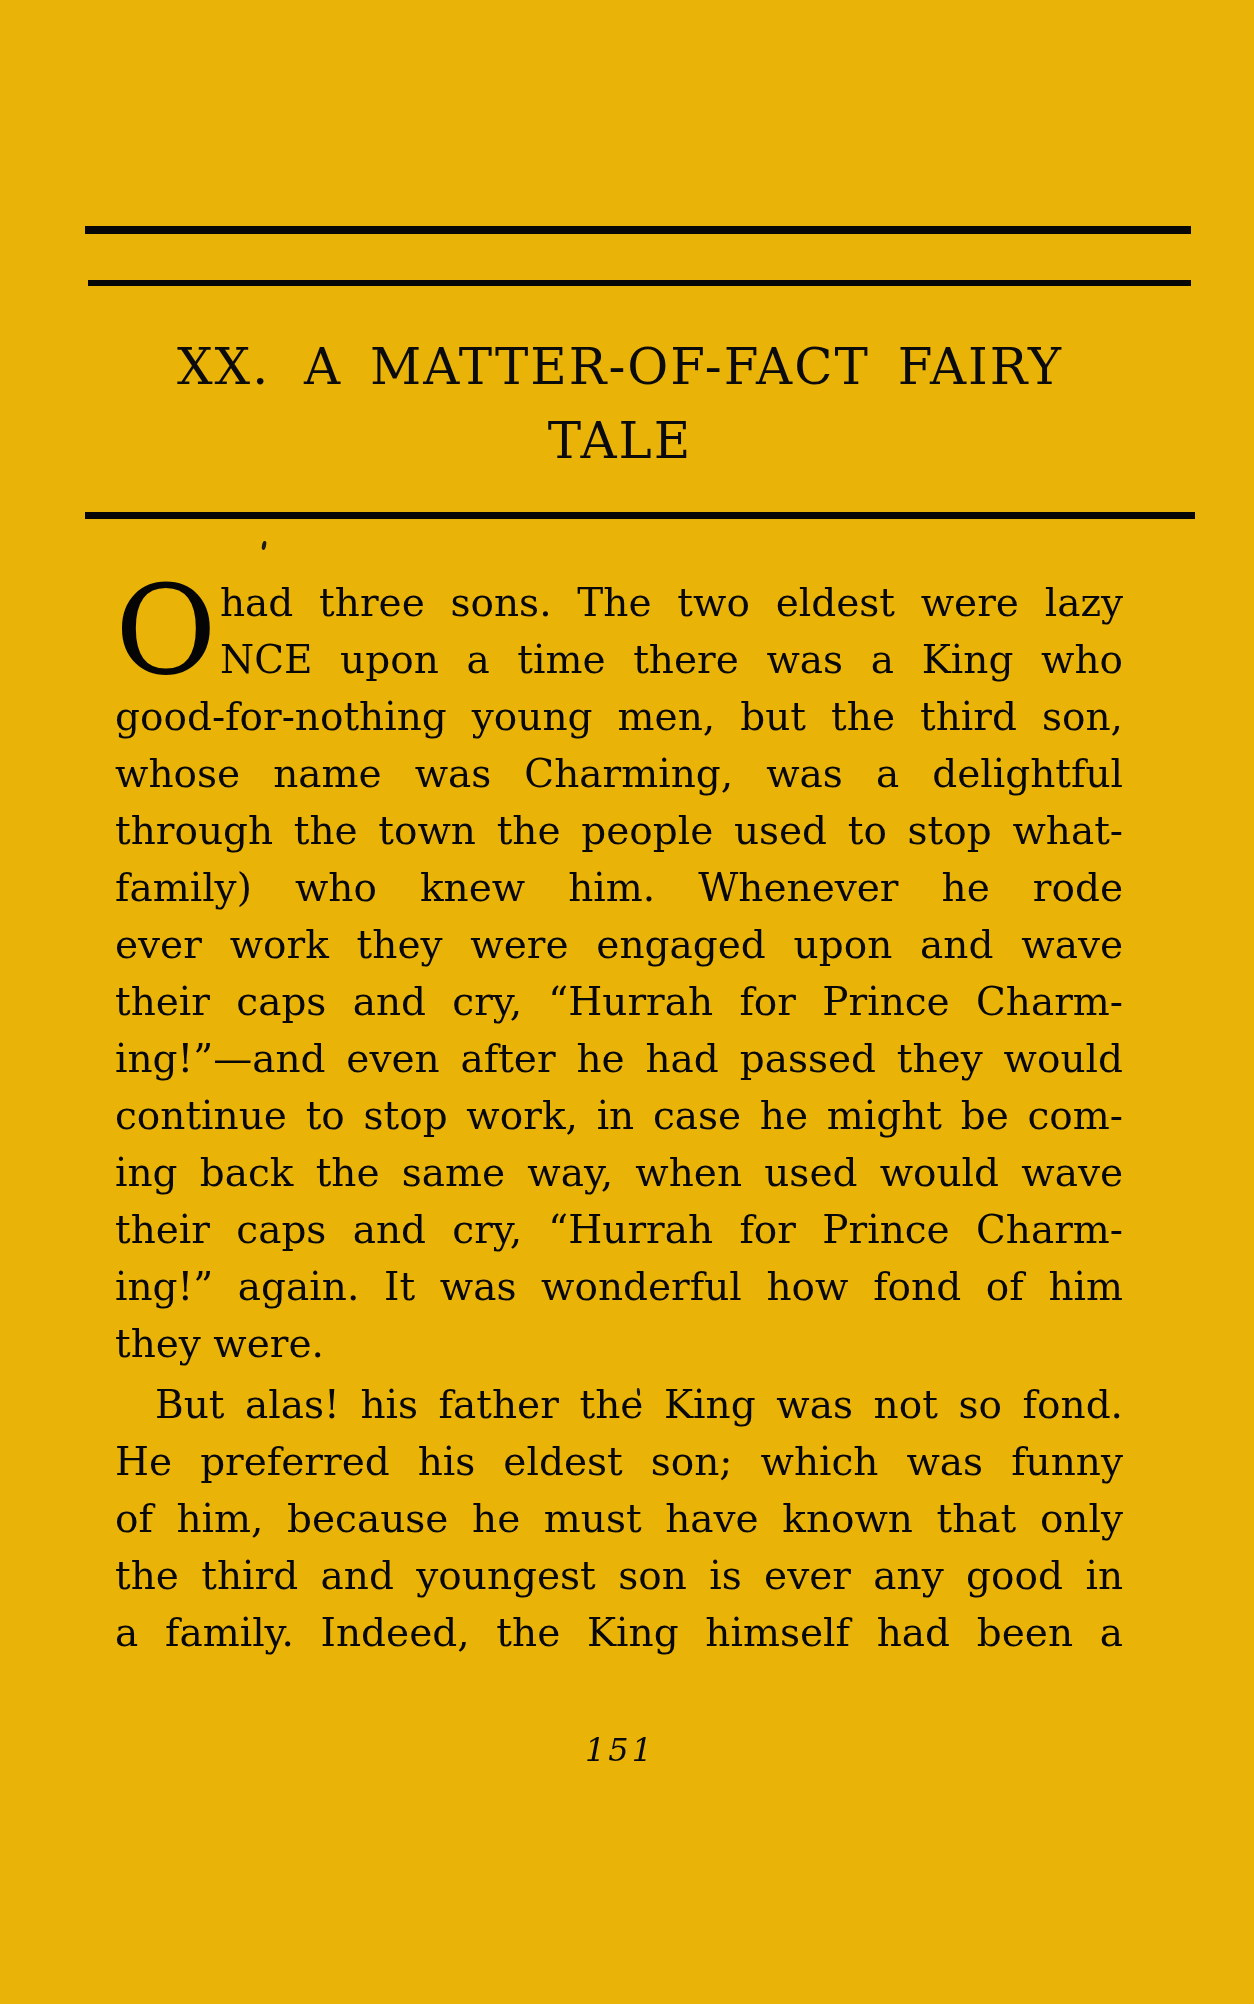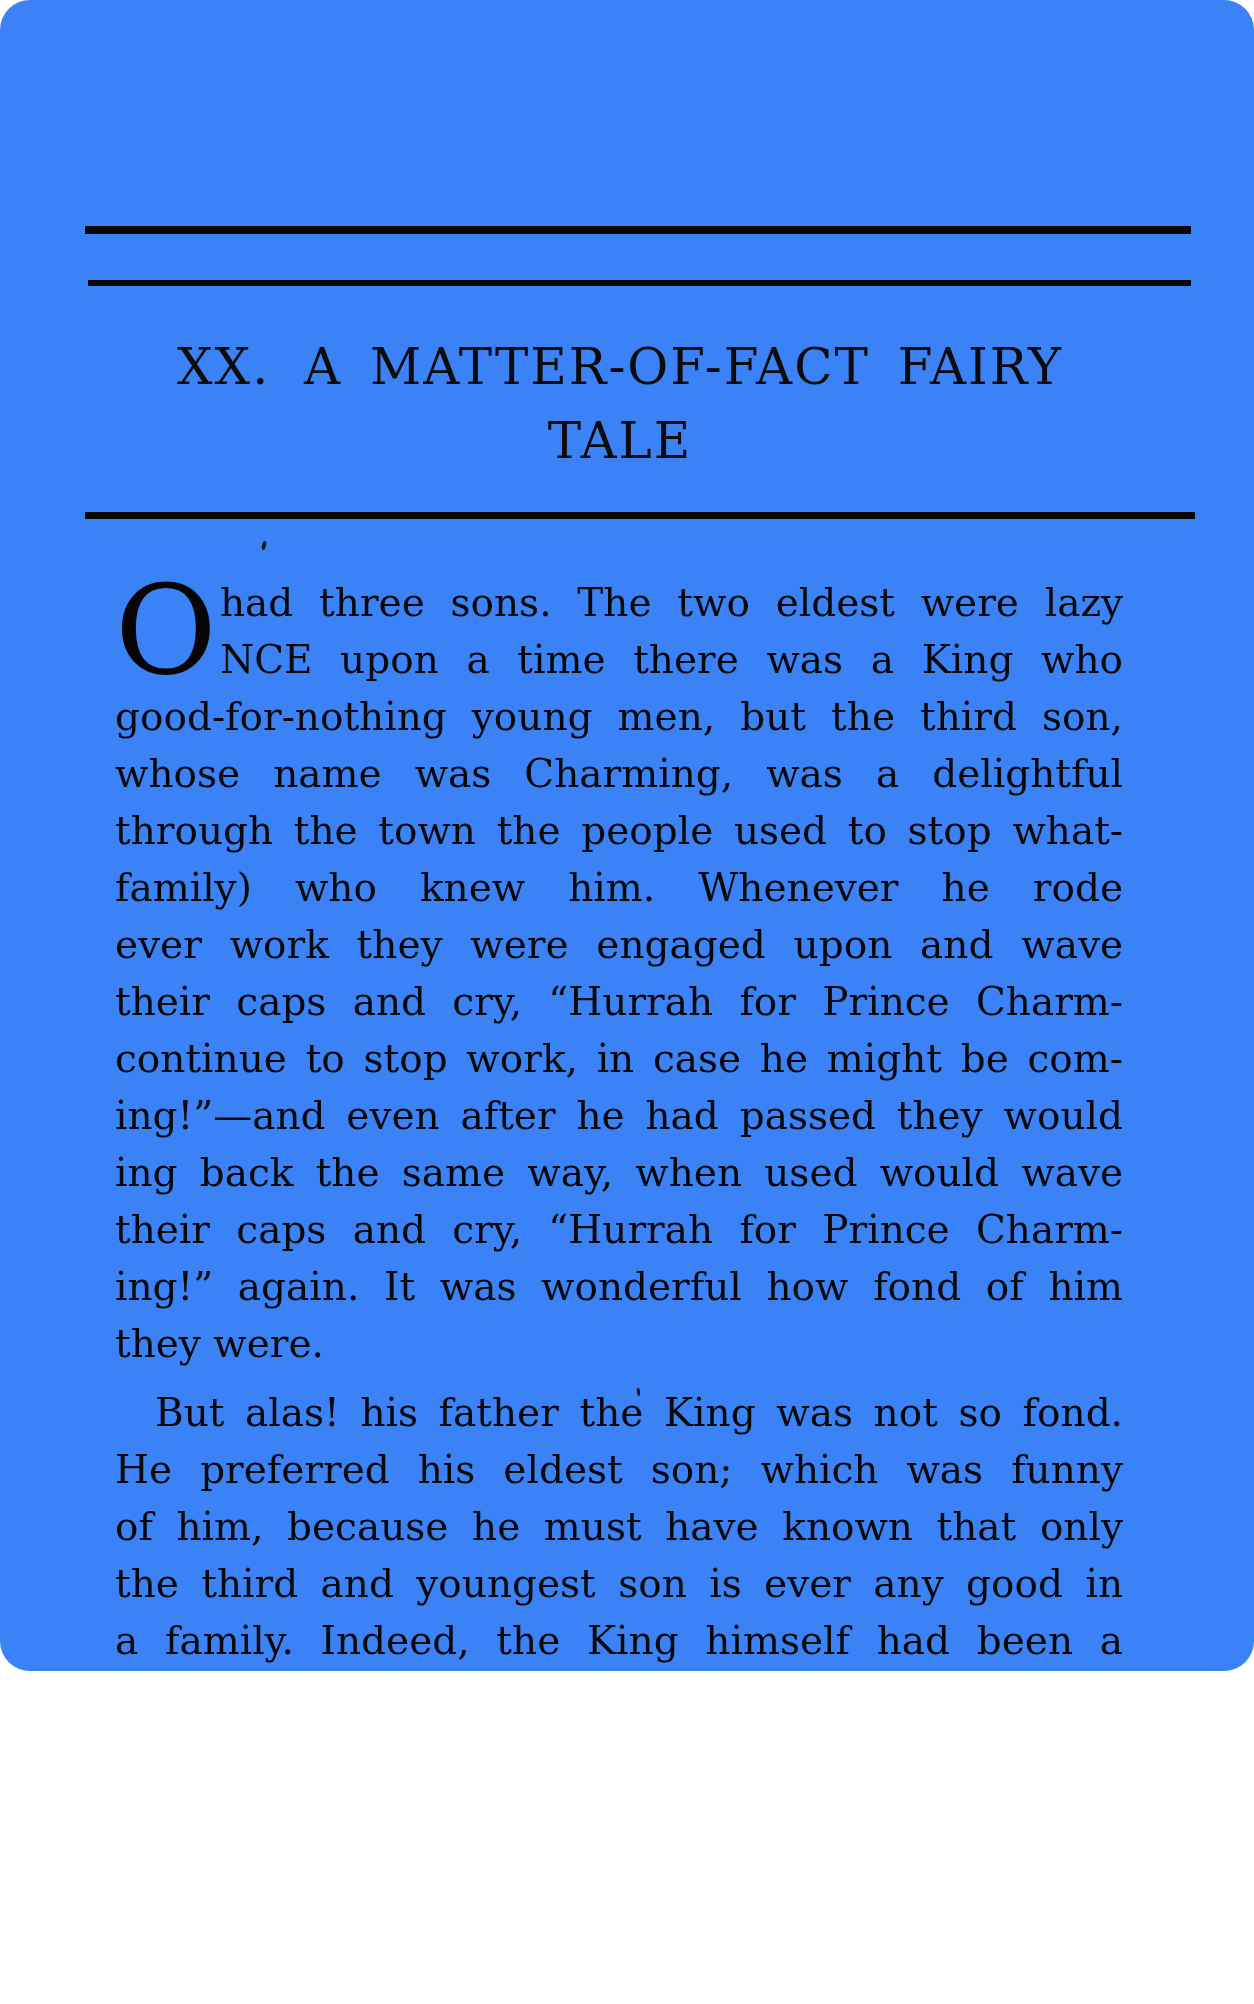--- a/index.html
+++ b/index.html
@@ -3,26 +3,25 @@
 <meta charset="utf-8">
 <style>
   html, body {
     margin: 0;
     padding: 0;
     background: #ffffff;
   }
   .page {
     position: relative;
     width: 1254px;
-    height: 1671px;
-    background: #3b82f6;
+    height: 2004px;
+    background: #eab308;
     color: #0a0a0a;
     font-family: "DejaVu Serif", "Liberation Serif", serif;
     overflow: hidden;
-    border-radius: 30px;
   }
   .rule {
     position: absolute;
     background: #070707;
   }
   .rule-1 { left: 85px;  top: 226px; width: 1106px; height: 8px; }
   .rule-2 { left: 88px;  top: 280px; width: 1103px; height: 6px; }
   .rule-3 { left: 85px;  top: 512px; width: 1110px; height: 7px; }
   .heading {
     position: absolute;
@@ -69,21 +68,21 @@
   .dropcap {
     float: left;
     width: 97px;
     height: 104px;
     margin: 4px 8px 0 0;
     font-size: 124px;
     line-height: 0.84;
     overflow: visible;
     color: #050505;
   }
-  .para-2 { margin-top: 12px; }
+  .para-2 { margin-top: 4px; }
   .page-number {
     position: absolute;
     left: 115px;
     top: 1731px;
     width: 1010px;
     text-align: center;
     font-size: 32px;
     letter-spacing: 3px;
     color: #0a0a0a;
     font-style: italic;
@@ -111,22 +110,22 @@
     <div class="paragraph para-1">
       <div class="dropcap">O</div>
       <div class="line">had three sons. The two eldest were lazy</div>
       <div class="line">NCE upon a time there was a King who</div>
       <div class="line">good-for-nothing young men, but the third son,</div>
       <div class="line">whose name was Charming, was a delightful</div>
       <div class="line">through the town the people used to stop what-</div>
       <div class="line">family) who knew him. Whenever he rode</div>
       <div class="line">ever work they were engaged upon and wave</div>
       <div class="line">their caps and cry, “Hurrah for Prince Charm-</div>
+      <div class="line">ing!”—and even after he had passed they would</div>
       <div class="line">continue to stop work, in case he might be com-</div>
-      <div class="line">ing!”—and even after he had passed they would</div>
       <div class="line">ing back the same way, when used would wave</div>
       <div class="line">their caps and cry, “Hurrah for Prince Charm-</div>
       <div class="line">ing!” again. It was wonderful how fond of him</div>
       <div class="line short">they were.</div>
     </div>
 
     <div class="paragraph para-2">
       <div class="line indent">But alas! his father the King was not so fond.</div>
       <div class="line">He preferred his eldest son; which was funny</div>
       <div class="line">of him, because he must have known that only</div>

